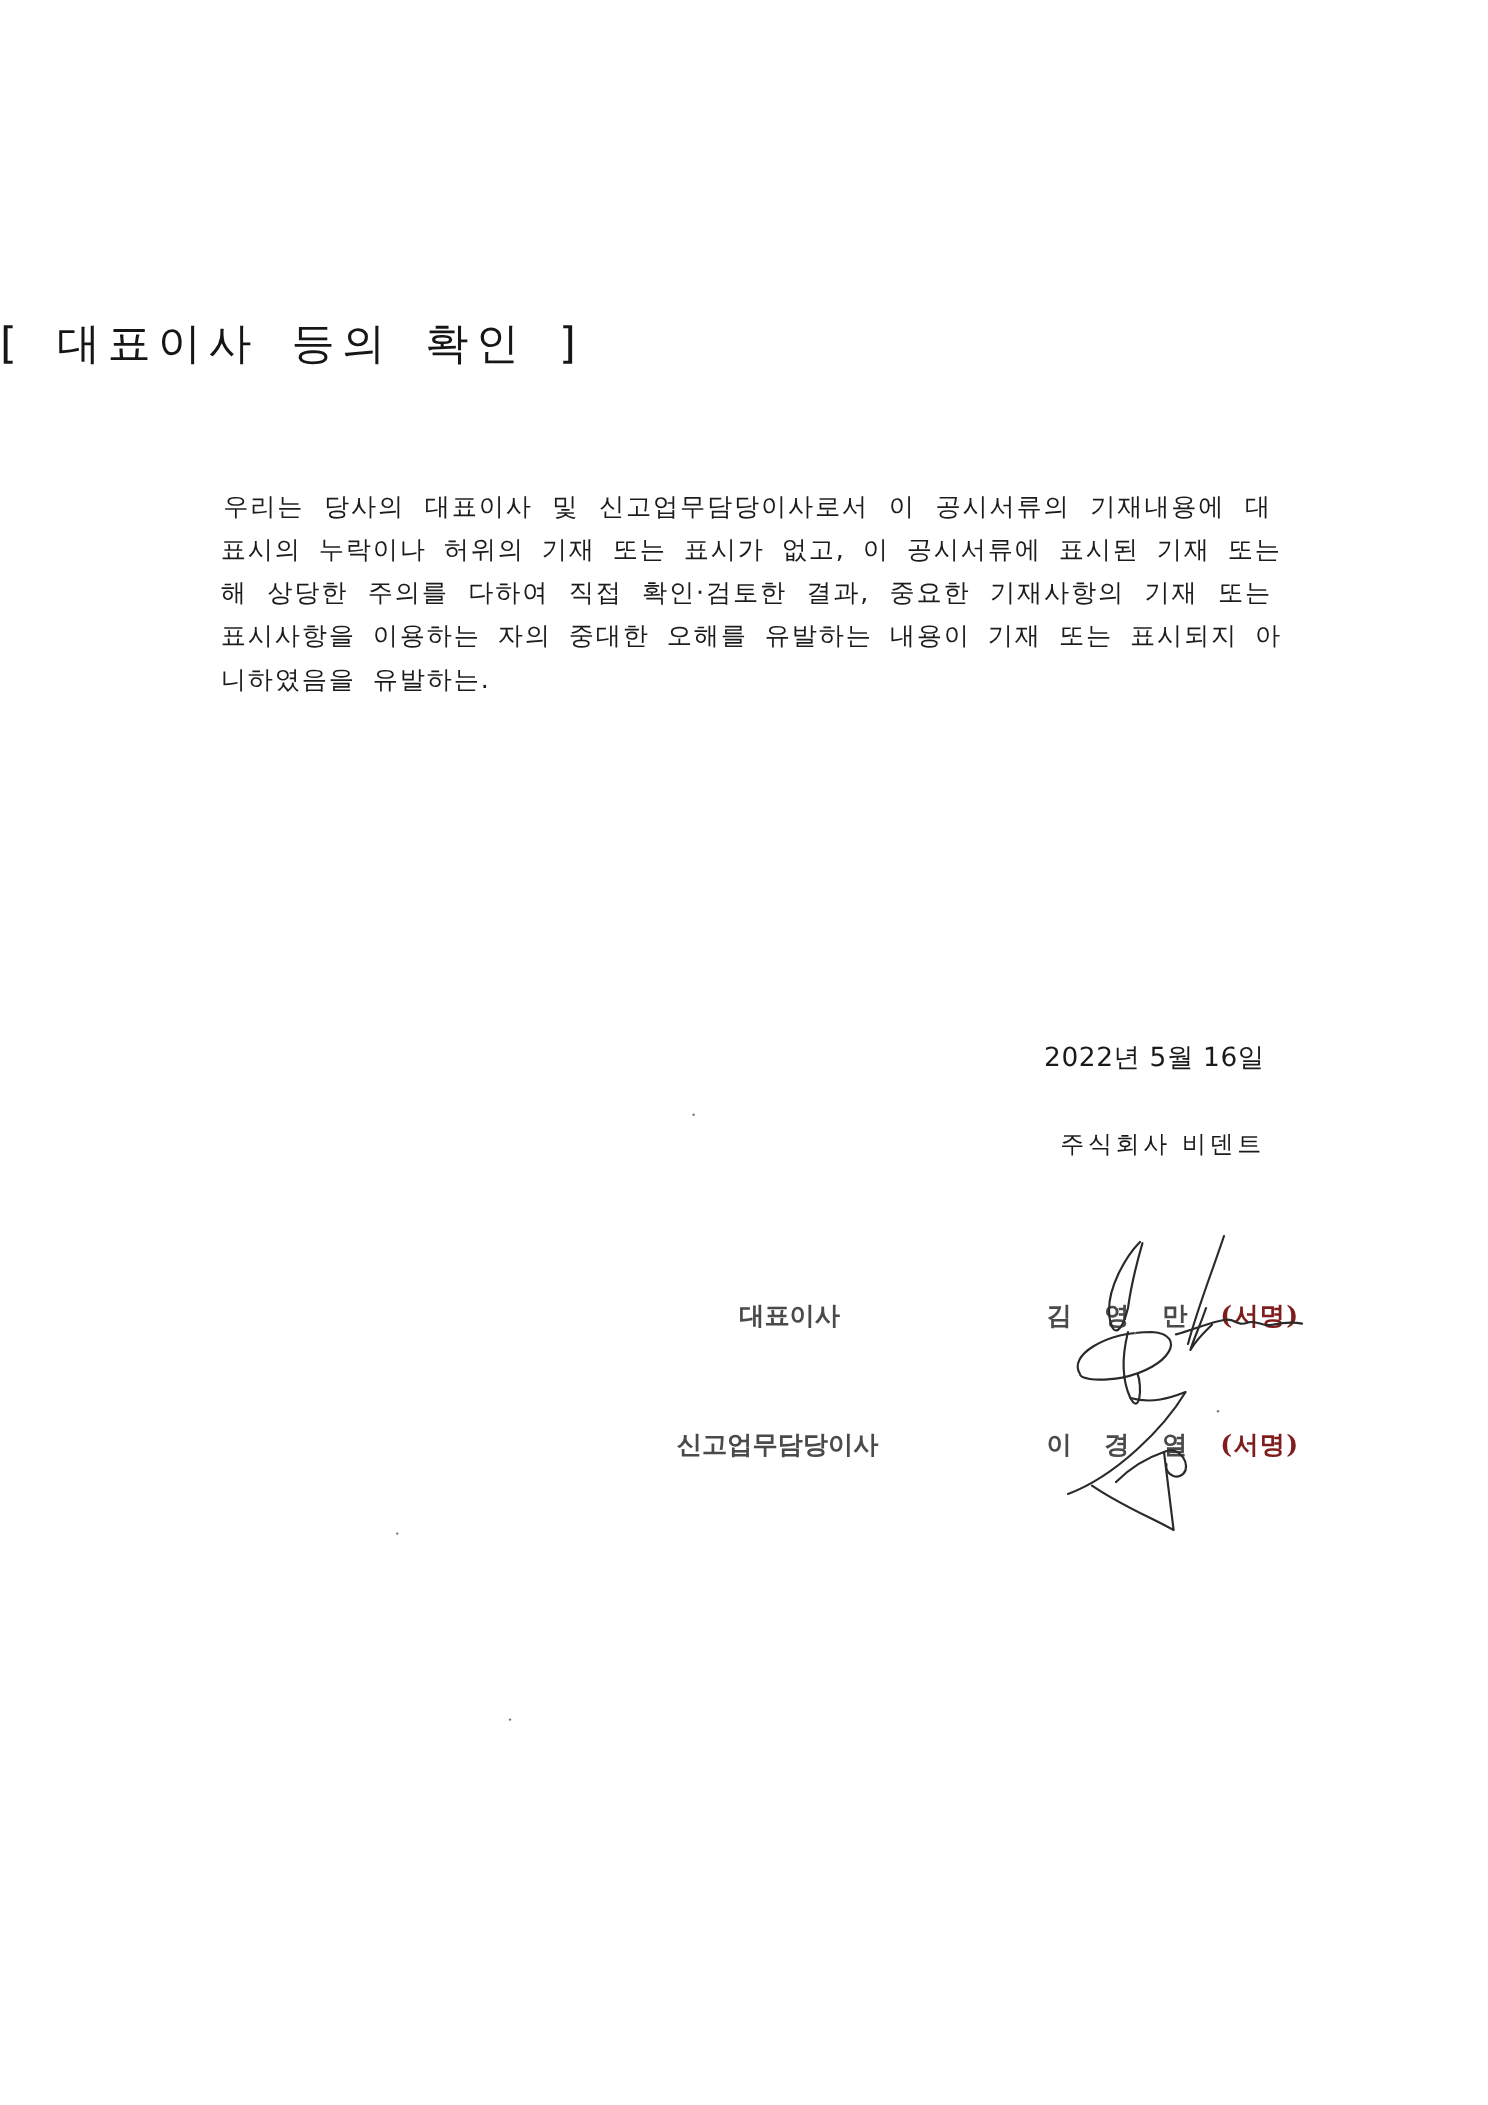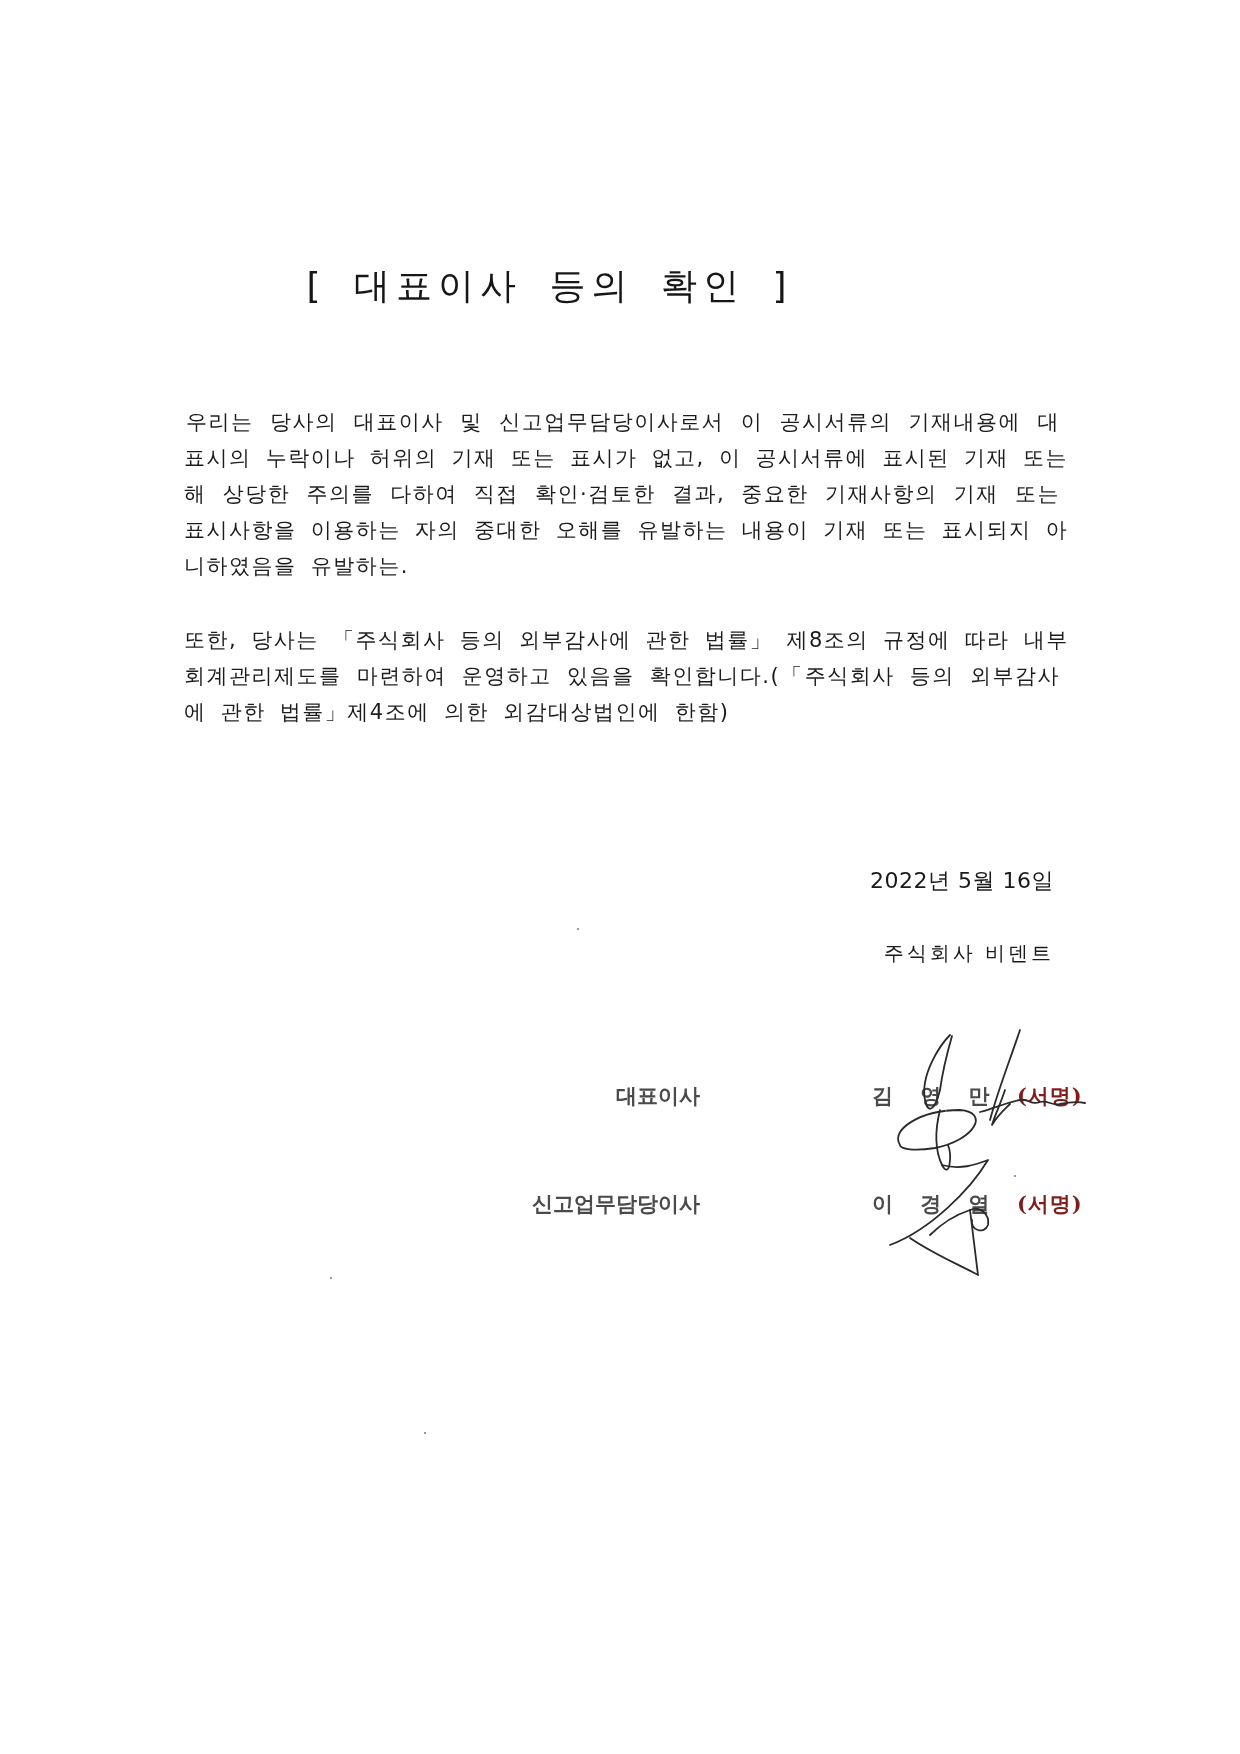--- a/index.html
+++ b/index.html
@@ -18,23 +18,22 @@
     .page {
       position: absolute;
       left: 0; top: 0;
       width: 1240px;
       height: 1754px;
       background: #ffffff;
     }
     .title {
       position: absolute;
       top: 262px;
-      left: 12px;
+      left: 0;
       width: 1075px;
-      text-align: center;
       font-size: 36px;
       letter-spacing: 6px;
       color: #161616;
       word-spacing: 10px;
     }
     .paragraph {
       position: absolute;
       left: 184px;
       width: 876px;
       font-size: 21px;
@@ -93,21 +92,21 @@
       left: 872px;
       top: 0;
       white-space: nowrap;
       letter-spacing: 10px;
     }
     .sig-row .sign-note {
       letter-spacing: 1px;
       color: #7f1d1d;
     }
     .sig-ceo { top: 1082px; }
-    .sig-officer { top: 1190px; }
+    .sig-officer { top: 1190px; padding-left: 32px; }
     .signature {
       position: absolute;
       left: 880px;
       top: 1020px;
       width: 240px;
       height: 260px;
       pointer-events: none;
     }
     .speck {
       position: absolute;
@@ -125,25 +124,20 @@
   <div class="title">[ 대표이사 등의 확인 ]</div>
 
   <div class="paragraph p1">
     <span class="line" style="padding-left:2px;">우리는 당사의 대표이사 및 신고업무담당이사로서 이 공시서류의 기재내용에 대</span>
     <span class="line">표시의 누락이나 허위의 기재 또는 표시가 없고, 이 공시서류에 표시된 기재 또는</span>
     <span class="line">해 상당한 주의를 다하여 직접 확인·검토한 결과, 중요한 기재사항의 기재 또는</span>
     <span class="line">표시사항을 이용하는 자의 중대한 오해를 유발하는 내용이 기재 또는 표시되지 아</span>
     <span class="line last">니하였음을 유발하는.</span>
   </div>
 
-  <div class="paragraph p2">
-    <span class="line">또한, 당사는 「주식회사 등의 외부감사에 관한 법률」 제8조의 규정에 따라 내부</span>
-    <span class="line">회계관리제도를 마련하여 운영하고 있음을 확인합니다.(「주식회사 등의 외부감사</span>
-    <span class="line last">에 관한 법률」제4조에 의한 외감대상법인에 한함)</span>
-  </div>
 
   <div class="date">2022년 5월 16일</div>
   <div class="company">주식회사 비덴트</div>
 
   <div class="sig-row sig-ceo">
     <span class="role">대표이사</span>
     <span class="name"><span>김 영 만</span> <span class="sign-note">(서명)</span></span>
   </div>
 
   <div class="sig-row sig-officer">

